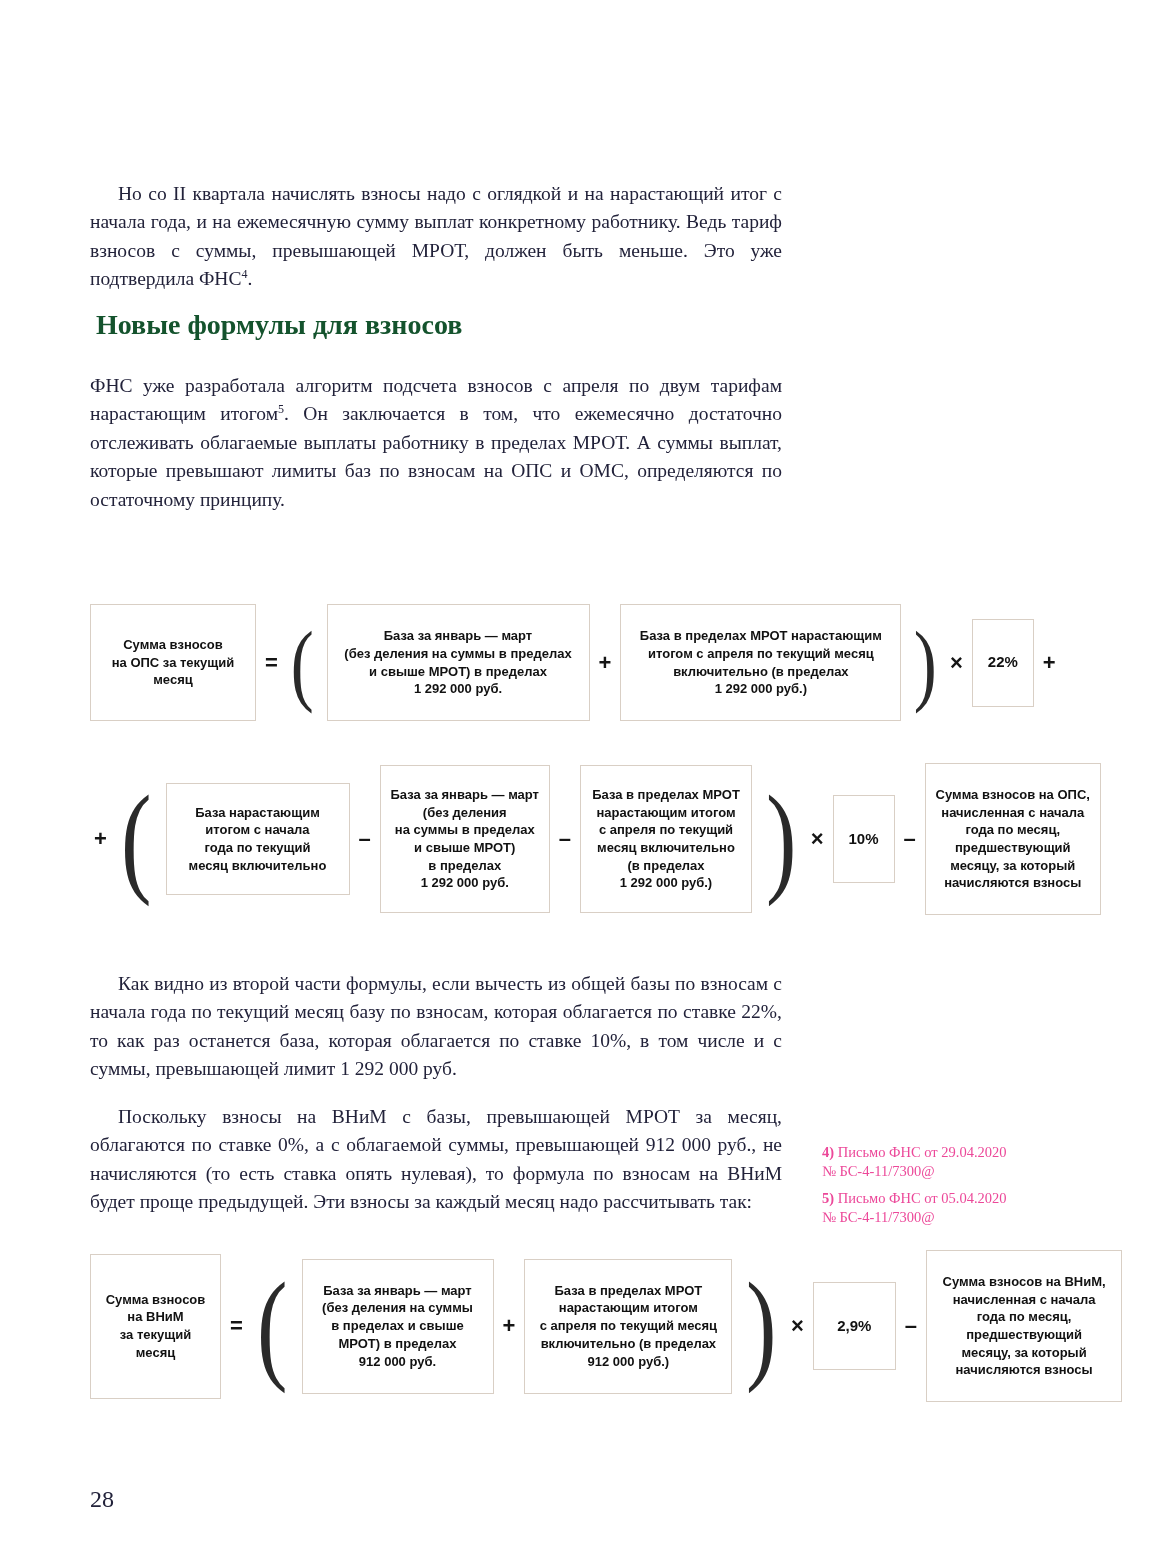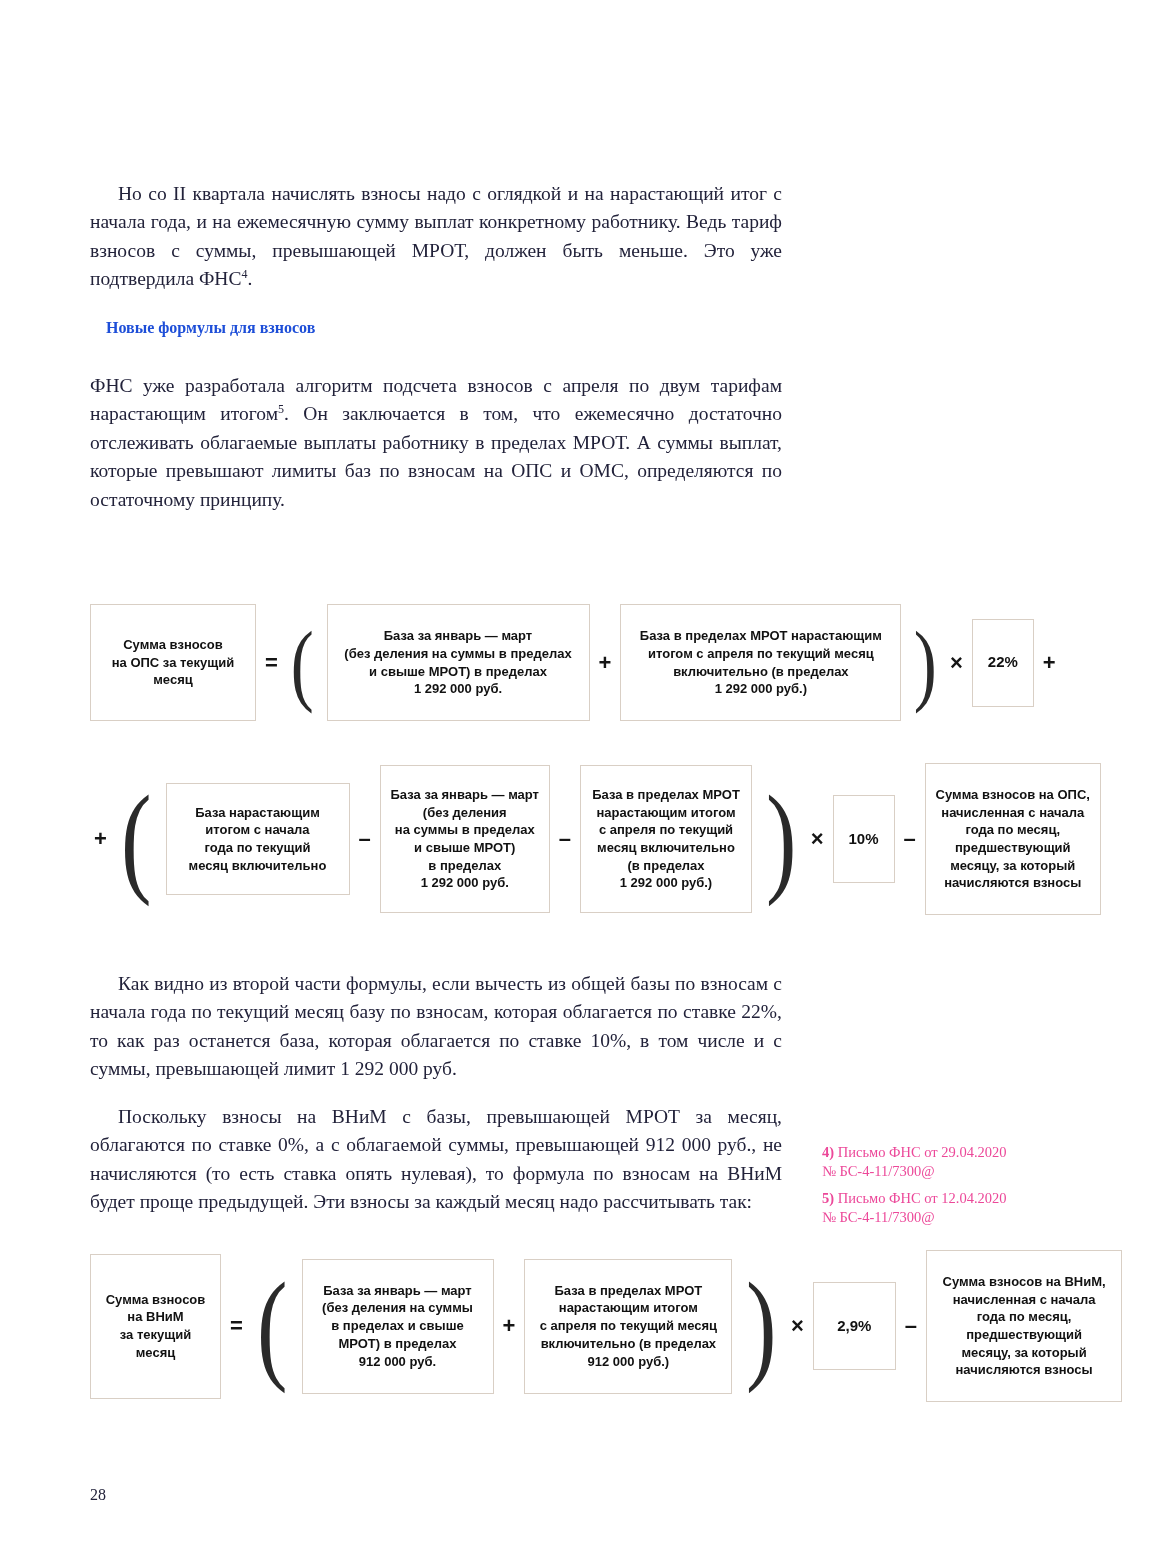--- a/index.html
+++ b/index.html
@@ -24,24 +24,24 @@
     font-size: 19.5px;
     line-height: 28.6px;
     text-align: justify;
     color: #22223a;
     hyphens: auto;
   }
   .indent { text-indent: 28px; }
   sup { font-size: 12px; line-height: 0; }
 
   .section-heading {
-    font-size: 16px;
+    font-size: 28px;
     font-weight: bold;
-    color: #1d4ed8;
-    margin: 16px;
+    color: #14532d;
+    margin: 6px;
   }
 
   
   .formula-row {
     display: flex;
     align-items: center;
     gap: 9px;
   }
   .fbox {
     border: 1.5px solid #d9cfc5;
@@ -77,21 +77,21 @@
     transform: scaleX(0.75);
     flex: 0 0 auto;
   }
   .paren-lg { font-size: 122px; }
 
   
   .footnote { font-size: 14.5px; line-height: 19px; color: #ec4899; margin: 0 0 8px 0; }
   .fn-num { font-weight: bold; }
   .fn-text { white-space: pre-line; }
 
-  .pageno { font-size: 16px; color: #22223a; }
+  .pageno { font-size: 24px; color: #22223a; }
 </style>
 </head>
 <body>
 
 <div class="page">
 
 
   <p class="abs body indent" style="left:90px; top:160px; width:692px;"><span>Но со II квартала начислять взносы надо с оглядкой и на нарастающий итог с начала года, и на ежемесячную сумму выплат конкретному работнику. Ведь тариф взносов с суммы, превышающей МРОТ, должен быть меньше. Это уже подтвердила ФНС</span><sup>4</sup><span>.</span></p>
 
   <h2 class="abs section-heading" style="left:90px; top:303px;">Новые формулы для взносов</h2>
@@ -153,21 +153,21 @@
 начисляются взносы</div>
   </div>
 
   <p class="abs body indent" style="left:90px; top:950px; width:692px;">Как видно из второй части формулы, если вычесть из общей базы по взносам с начала года по текущий месяц базу по взносам, которая облагается по ставке 22%, то как раз останется база, которая облагается по ставке 10%, в том числе и с суммы, превышающей лимит 1 292 000 руб.</p>
 
   <p class="abs body indent" style="left:90px; top:1083px; width:692px;">Поскольку взносы на ВНиМ с базы, превышающей МРОТ за месяц, облагаются по ставке 0%, а с облагаемой суммы, превышающей 912 000 руб., не начисляются (то есть ставка опять нулевая), то формула по взносам на ВНиМ будет проще предыдущей. Эти взносы за каждый месяц надо рассчитывать так:</p>
 
   <aside class="abs" style="left:822px; top:1143px; width:280px;">
     <p class="footnote"><span class="fn-num">4)</span> <span class="fn-text">Письмо ФНС от 29.04.2020
 № БС-4-11/7300@</span></p>
-    <p class="footnote"><span class="fn-num">5)</span> <span class="fn-text">Письмо ФНС от 12.04.2020
+    <p class="footnote"><span class="fn-num">5)</span> <span class="fn-text">Письмо ФНС от 05.04.2020
 № БС-4-11/7300@</span></p>
   </aside>
 
   <div class="abs formula-row" style="left:90px; top:1250px;">
     <div class="fbox" style="width:131px; min-height:145px;">Сумма взносов
 на ВНиМ
 за текущий
 месяц</div>
     <span class="op">=</span>
     <span class="paren paren-lg">(</span>

